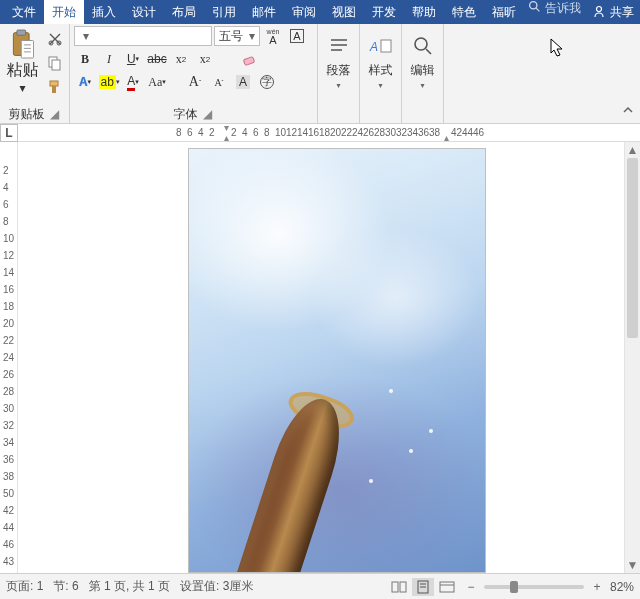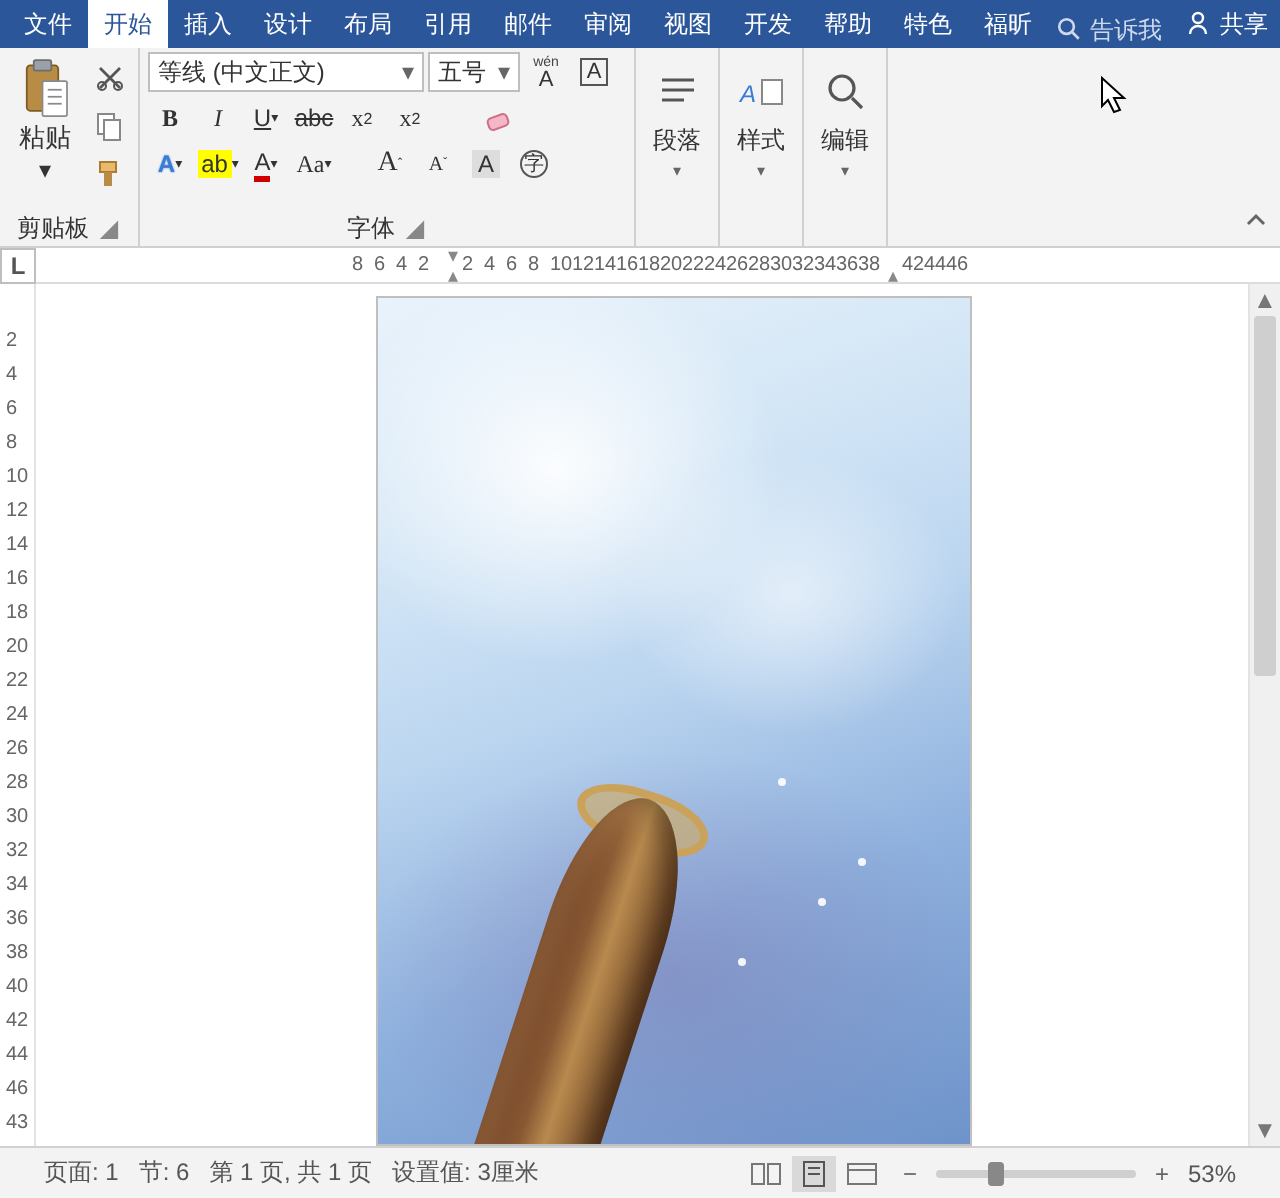--- a/index.html
+++ b/index.html
@@ -11,33 +11,33 @@
     --gray:#606060;
     --page-w:298px;
   }
   *{box-sizing:border-box;font-family:"Microsoft YaHei","Segoe UI",sans-serif;font-size:12px;color:#333}
   body{margin:0;width:640px;height:599px;background:#fff;overflow:hidden;position:relative}
 
   
   .tabstrip{height:24px;background:var(--blue);display:flex;align-items:stretch;padding-left:4px;position:relative}
   .tab{color:#fff;padding:0 8px;display:flex;align-items:center;cursor:pointer;white-space:nowrap}
   .tab.sel{background:#fff;color:var(--blue)}
-  .search-wrap{display:flex;align-items:flex-end;color:#cdd9ec;margin-left:4px}
+  .search-wrap{display:flex;align-items:flex-start;color:#cdd9ec;margin-left:4px}
   .search-wrap .mag{margin-right:4px}
   .share{position:absolute;right:6px;top:0;height:24px;display:flex;align-items:center;color:#fff;gap:4px}
 
   
   .ribbon{height:100px;background:var(--rib-bg);border-bottom:1px solid var(--rib-border);display:flex;position:relative}
   .group{border-right:1px solid var(--rib-border);display:flex;flex-direction:column;padding:2px 4px 0 4px}
   .group-body{flex:1;display:flex;align-items:flex-start}
   .group-label{height:18px;font-size:11px;color:#666;text-align:right;border-top:0;display:flex;align-items:center;justify-content:center;position:relative}
   .dlaunch{width:12px;height:12px;display:inline-flex;align-items:center;justify-content:center;color:#888;margin-left:4px}
   .paste-btn{display:flex;flex-direction:column;align-items:center;width:40px;padding-top:2px;cursor:pointer}
   .paste-ico{width:28px;height:32px}
-  .paste-txt{font-size:13px}
+  .paste-txt{font-size:16px}
   .mini-col{display:flex;flex-direction:column;gap:6px;margin-left:4px;padding-top:4px}
   .mini-btn{width:20px;height:18px;display:flex;align-items:center;justify-content:center;cursor:pointer}
 
   
   .font-grp{width:248px}
   .frow{display:flex;align-items:center;gap:2px;margin-bottom:3px}
   .fsel{height:20px;border:1px solid #bfbfbf;background:#fff;display:flex;align-items:center;padding:0 4px;overflow:hidden}
   .fsel.name{width:138px}
   .fsel.size{width:46px}
   .dd{width:10px;color:#666;text-align:right}
@@ -72,21 +72,21 @@
   .spark{position:absolute;width:4px;height:4px;border-radius:50%;background:rgba(255,255,255,.9)}
 
   
   .vscroll{width:16px;background:#f0f0f0;border-left:1px solid #e3e3e3;position:relative}
   .vscroll .up,.vscroll .dn{height:16px;display:flex;align-items:center;justify-content:center;color:#777}
   .vscroll .track{position:absolute;top:16px;bottom:16px;left:0;right:0}
   .vscroll .thumb{position:absolute;left:2px;right:2px;top:0;height:180px;background:#cfcfcf;border-radius:2px}
   .vscroll .dn{position:absolute;bottom:0;left:0;right:0}
 
   
-  .status{height:26px;background:var(--rib-bg);border-top:1px solid var(--rib-border);display:flex;align-items:center;padding:0 22px;gap:10px;position:relative}
+  .status{height:26px;background:var(--rib-bg);border-top:1px solid var(--rib-border);display:flex;align-items:center;padding:0 6px;gap:10px;position:relative}
   .status .item{font-size:12px;color:#555;white-space:nowrap}
   .viewbtn{width:22px;height:18px;display:flex;align-items:center;justify-content:center;color:#666;cursor:pointer}
   .viewbtn.sel{background:#d9d9d9}
   .zslider{width:100px;height:4px;background:#cfcfcf;position:relative;border-radius:2px}
   .zslider .knob{position:absolute;width:8px;height:12px;background:#888;top:-4px;left:26%;border-radius:2px}
 
   .cursor{position:absolute;pointer-events:none}
 </style>
 </head>
 <body>
@@ -164,21 +164,20 @@
     <div class="group-label">
         <span>剪贴板</span>
       <span class="dlaunch">◢</span>
       </div>
   </div>
 
   <div class="group font-grp">
     <div class="group-body" style="flex-direction:column">
       <div class="frow">
         <div class="fsel name">
-            <span style="flex:1">等线 (中文正文)</span>
             <span class="dd">▾</span>
           </div>
         <div class="fsel size">
             <span style="flex:1">五号</span>
             <span class="dd">▾</span>
           </div>
         <div class="sq" style="flex-direction:column;line-height:8px">
             <span style="font-size:7px;color:#444">wén</span>
             <span style="font-size:11px">A</span>
           </div>
@@ -347,21 +346,21 @@
       <span class="vt" style="top: 176px;">20</span>
       <span class="vt" style="top: 193px;">22</span>
       <span class="vt" style="top: 210px;">24</span>
       <span class="vt" style="top: 227px;">26</span>
       <span class="vt" style="top: 244px;">28</span>
       <span class="vt" style="top: 261px;">30</span>
       <span class="vt" style="top: 278px;">32</span>
       <span class="vt" style="top: 295px;">34</span>
       <span class="vt" style="top: 312px;">36</span>
       <span class="vt" style="top: 329px;">38</span>
-      <span class="vt" style="top: 346px;">40</span>
+      <span class="vt" style="top: 346px;">50</span>
       <span class="vt" style="top: 363px;">42</span>
       <span class="vt" style="top: 380px;">44</span>
       <span class="vt" style="top: 397px;">46</span>
       <span class="vt" style="top: 414px;">43</span>
     </div>
   <div class="canvas">
     <div class="page">
       <div class="clouds"></div>
       <div class="boat">
         <div class="rim"></div>
@@ -406,19 +405,19 @@
         <svg width="16" height="12">
           <rect x="1" y="1" width="14" height="10" fill="none" stroke="#777"></rect>
           <line x1="1" y1="4" x2="15" y2="4" stroke="#777"></line>
         </svg>
       </div>
     <div class="viewbtn">−</div>
     <div class="zslider">
         <div class="knob"></div>
       </div>
     <div class="viewbtn">+</div>
-    <span class="item">53%</span>
+    <span class="item">82%</span>
   </div>
 </div>
 
 <svg class="cursor" style="left:550px;top:38px" width="16" height="20">
     <path d="M1 1l0 14 3-3 3 6 3-1-3-6 5 0z" fill="#fff" stroke="#000" stroke-width="1"></path>
   </svg>
 
 </body></html>

